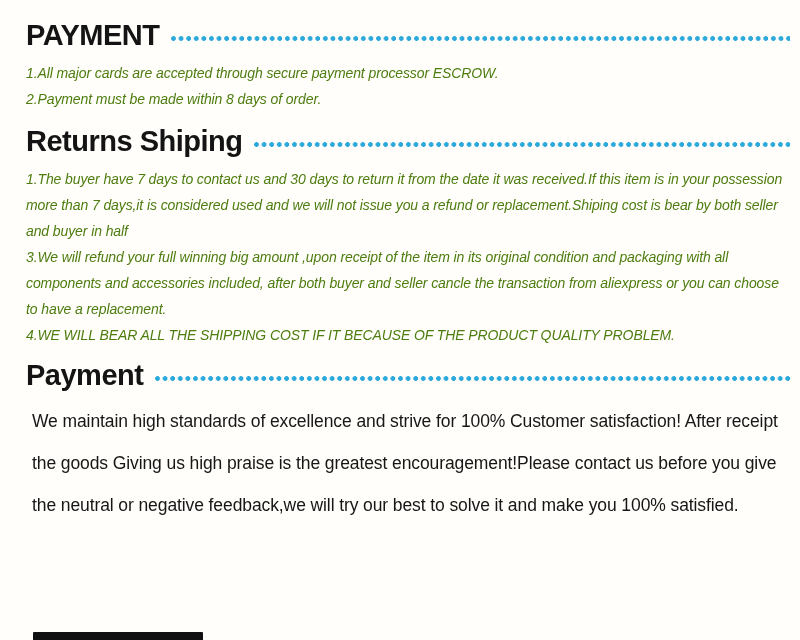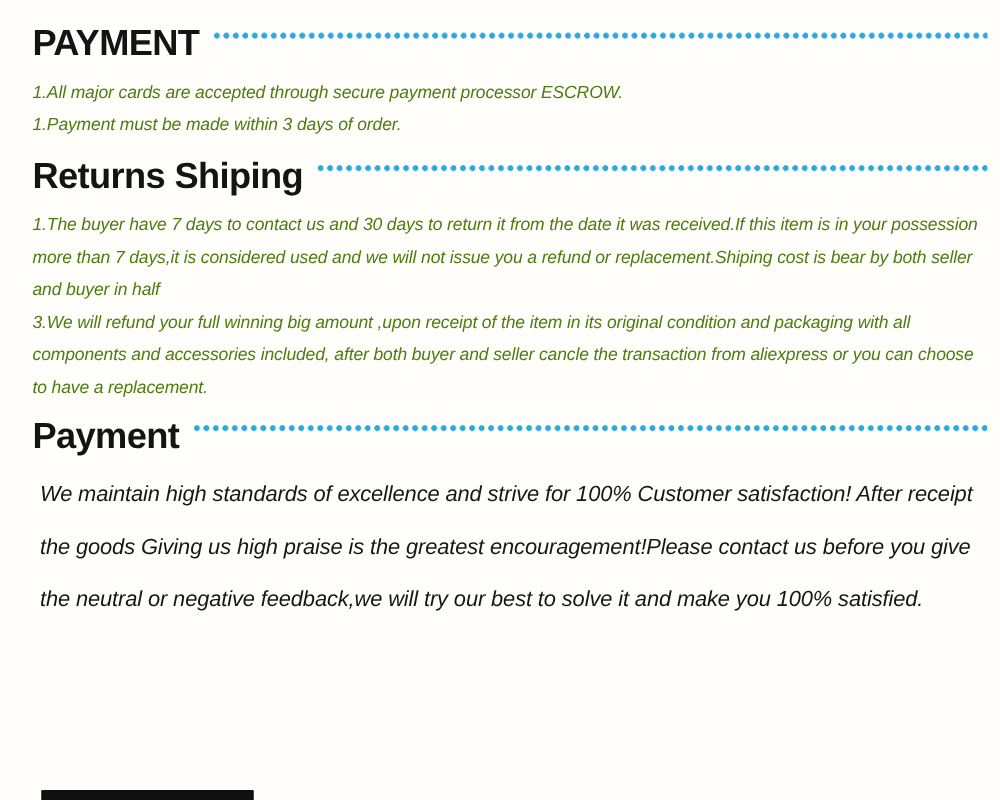--- a/index.html
+++ b/index.html
@@ -11,21 +11,21 @@
     position: relative;
   }
   .page {
     position: relative;
     width: 800px; height: 640px;
     box-sizing: border-box;
     padding: 20px 10px 0 26px;
   }
   .heading-row {
     display: flex;
-    align-items: flex-start;
+    align-items: center;
     gap: 12px;
     margin: 0 0 8px 0;
   }
   .section-title {
     font-family: "Liberation Sans", sans-serif;
     font-weight: bold;
     font-size: 29px;
     letter-spacing: -0.5px;
     color: #141414;
     margin: 0;
@@ -47,21 +47,20 @@
     letter-spacing: -0.1px;
     line-height: 26px;
     color: #4d7c0f;
     margin: 0;
     max-width: 764px;
   }
   .section { margin-bottom: 14px; }
   .section.returns { margin-bottom: 12px; }
   .feedback-text {
     font-family: "Liberation Sans", sans-serif;
-    font-style: italic;
     font-weight: 500;
     font-size: 17.5px;
     letter-spacing: -0.1px;
     line-height: 42px;
     color: #161616;
     margin: 2px 0 0 6px;
     max-width: 752px;
   }
   .cutoff-heading-bar {
     position: absolute;
@@ -77,30 +76,31 @@
 <body>
 
 <div class="page">
 
   <section class="section payment">
     <div class="heading-row">
       <h2 class="section-title">PAYMENT</h2>
       <div class="dotted-leader"></div>
     </div>
     <p class="body-text">1.All major cards are accepted through secure payment processor ESCROW.</p>
-    <p class="body-text">1.Payment must be made within 3 days of order.</p>
+    <p class="body-text">2.Payment must be made within 8 days of order.</p>
   </section>
 
   <section class="section returns">
     <div class="heading-row">
       <h2 class="section-title">Returns Shiping</h2>
       <div class="dotted-leader"></div>
     </div>
     <p class="body-text">1.The buyer have 7 days to contact us and 30 days to return it from the date it was received.If this item is in your possession more than 7 days,it is considered used and we will not issue you a refund or replacement.Shiping cost is bear by both seller and buyer in half</p>
     <p class="body-text">3.We will refund your full winning big amount ,upon receipt of the item in its original condition and packaging with all components and accessories included, after both buyer and seller cancle the transaction from aliexpress or you can choose to have a replacement.</p>
+    <p class="body-text">4.WE WILL BEAR ALL THE SHIPPING COST  IF IT BECAUSE OF THE PRODUCT QUALITY PROBLEM.</p>
   </section>
 
   <section class="section feedback">
     <div class="heading-row">
       <h2 class="section-title">Payment</h2>
       <div class="dotted-leader"></div>
     </div>
     <p class="feedback-text">We maintain high standards of excellence and strive for 100% Customer satisfaction! After receipt the goods Giving us high praise is the greatest encouragement!Please contact us before you give the neutral or negative feedback,we will try our best to solve it and make you 100% satisfied.</p>
   </section>
 

